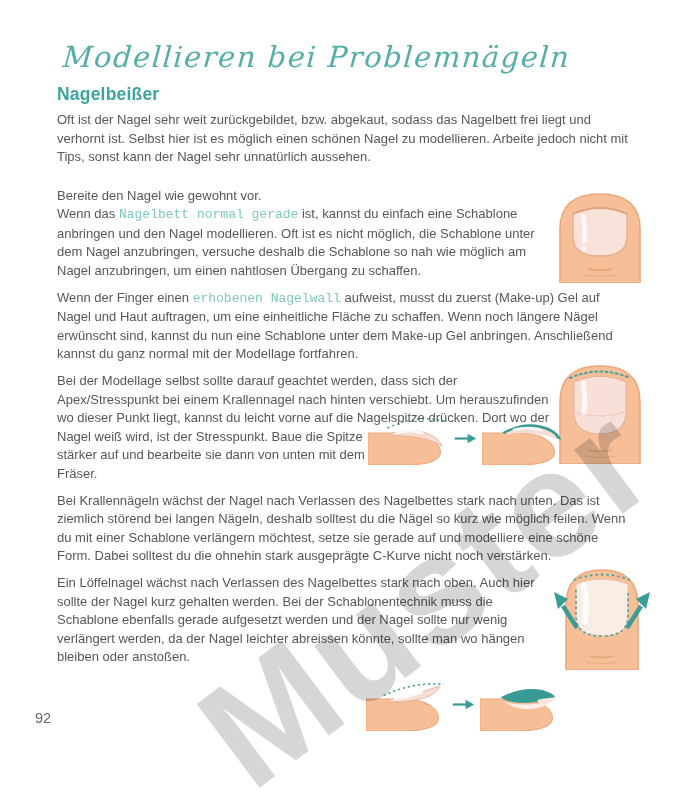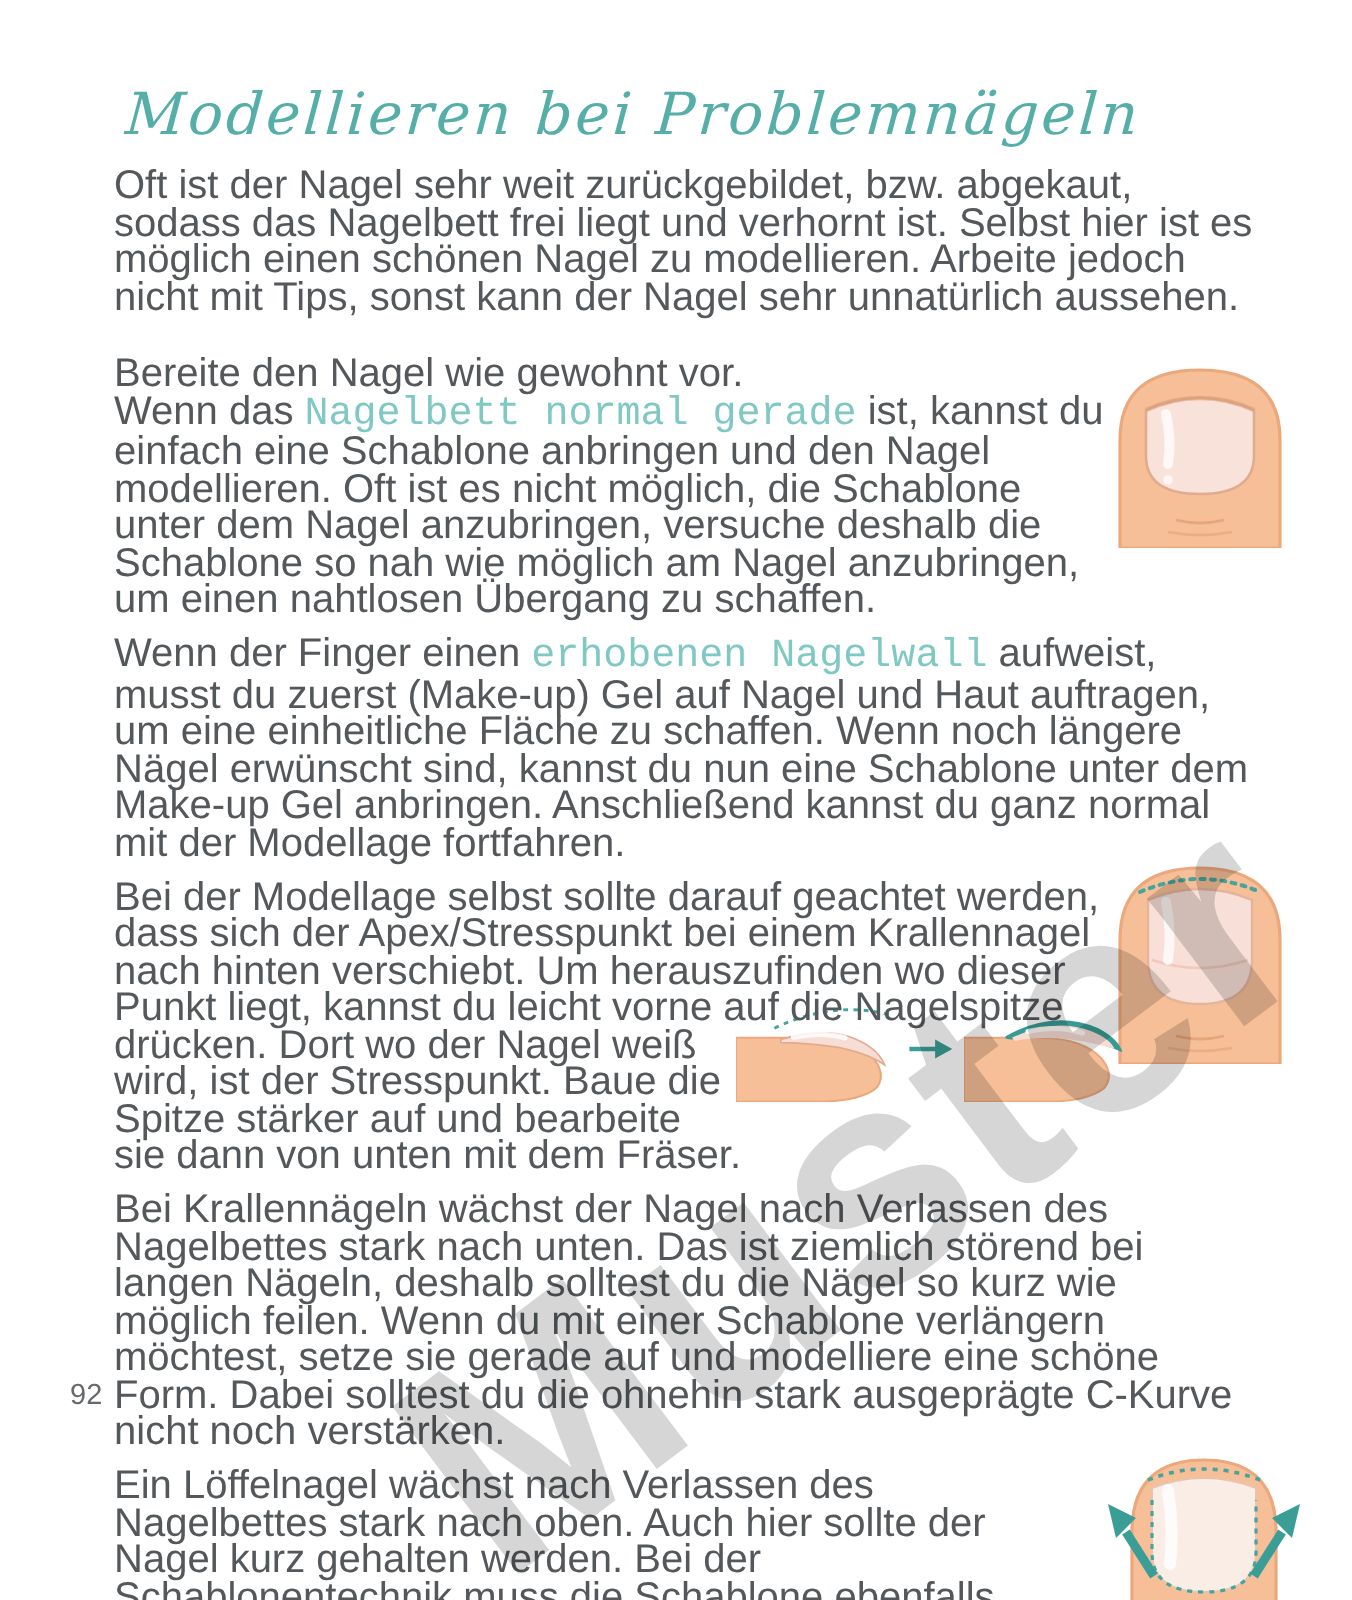--- a/index.html
+++ b/index.html
@@ -36,42 +36,42 @@
     transform:skewX(-4deg);
   }
   h2.sec{
     font-size:17.5px;
     font-weight:bold;
     color:var(--accent);
     margin:10px 0 6px 0;
     letter-spacing:.2px;
   }
   p.body{
-    font-size:20px;
+    font-size:13px;
     line-height:18.5px;
     margin:0 0 8.5px 0;
     hyphens:auto;
     text-align:left;
   }
   .hl{color:var(--accent-light);font-family:Liberation Mono, monospace;}
   .intro-line{display:block;margin-top:20px;}
   
   .fl{
     float:right;
     shape-outside:border-box;
   }
   .fl-finger1{width:96px;height:94px;margin:2px -16px 6px 16px;}
   .fl-finger2{width:96px;height:104px;margin:-12px -16px 6px 14px;}
   .fl-spoon-top{width:112px;height:106px;margin:-10px -26px 6px 10px;}
   .fl-pair{width:192px;margin:3px -22px 4px 10px;display:flex;align-items:center;gap:5px;}
   .fl-pair svg.finger-side{width:80px;height:53px;flex:0 0 auto;}
   .fl-pair svg.arrow{width:24px;height:13px;flex:0 0 auto;}
   .page-number{
     position:absolute;
-    left:35px;top:690px;
+    left:35px;top:710px;
     font-size:14.5px;
     color:#66696C;
     z-index:1;
   }
   .watermark{
     position:absolute;
     left:170px;top:515px;
     width:620px;
     font-family:"Liberation Sans", sans-serif;
     font-weight:bold;
@@ -89,20 +89,21 @@
   svg{display:block;}
 </style>
 </head>
 <body>
 
 <div class="page">
   <div class="content">
 
     <div class="script-title">Modellieren bei Problemnägeln</div>
 
+    <h2 class="sec">Nagelbeißer</h2>
 
     <p class="body">Oft ist der Nagel sehr weit zurückgebildet, bzw. abgekaut, sodass das Nagelbett frei liegt und verhornt ist. Selbst hier ist es möglich einen schönen Nagel zu modellieren. Arbeite jedoch nicht mit Tips, sonst kann der Nagel sehr unnatürlich aussehen.</p>
 
     <p class="body">
       <svg class="fl fl-finger1" viewBox="0 0 96 94" aria-hidden="true">
         <path d="M8 94 L8 40 Q8 5 48 5 Q88 5 88 40 L88 94 Z" fill="#F6BF97" stroke="#EBA87C" stroke-width="1.6"></path>
         <path d="M21 25 Q48 13 75 25 L75 48 Q75 67 48 67 Q21 67 21 48 Z" fill="#F9E2DA" stroke="#DFAC91" stroke-width="1.3"></path>
         <path d="M21 25 Q48 13 75 25" fill="none" stroke="#D9986F" stroke-width="2.2" opacity=".5"></path>
         <path d="M31 27 Q34 40 32 52" stroke="#FFFFFF" stroke-width="5" stroke-linecap="round" fill="none" opacity=".75"></path>
         <circle cx="32" cy="60" r="2.4" fill="#FFFFFF" opacity=".7"></circle>

